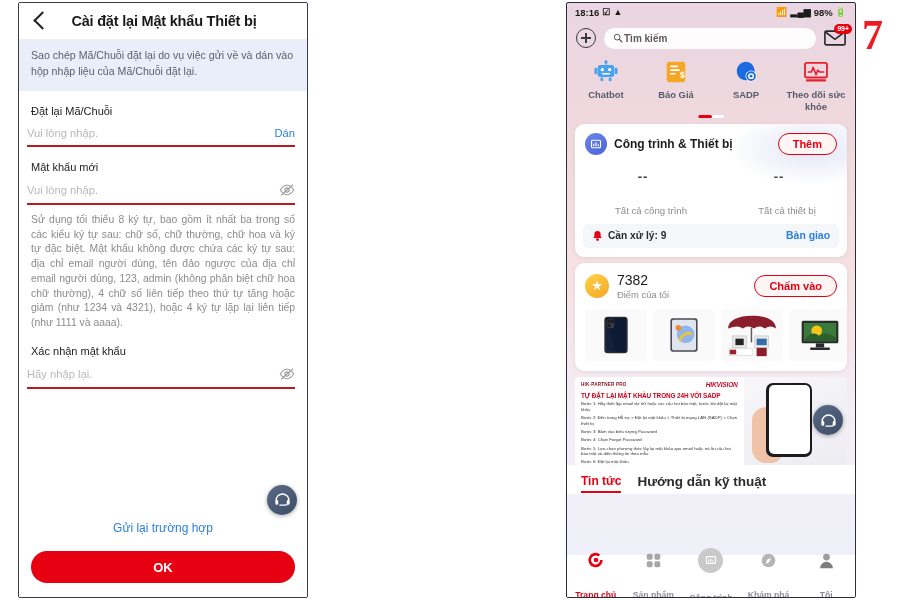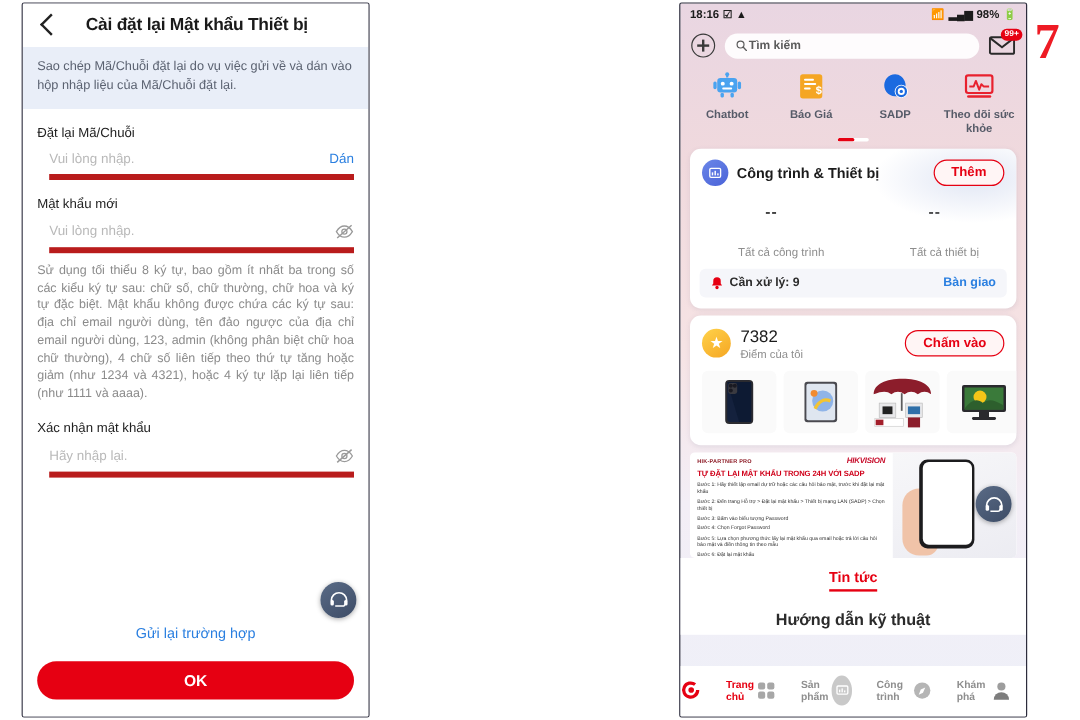--- a/index.html
+++ b/index.html
@@ -48,22 +48,22 @@
     background: #e9eef8;
     padding: 9px 12px 11px 12px;
     font-size: 10.6px; line-height: 1.5; color: #5a6170;
   }
   .lp-body { flex: 1; background: #fff; position: relative; overflow: hidden; }
   .fld-label {
     font-size: 11px; color: #222;
     padding: 14px 12px 0 12px;
   }
   .fld-row {
-    margin: 10px 12px 0 22px;
-    border-bottom: 5px solid #b91c1c;
+    margin: 10px 12px 0 8px;
+    border-bottom: 2px solid #b91c1c;
     padding-bottom: 6px;
     display: flex; align-items: center;
   }
   .fld-input {
     flex: 1; border: none; outline: none;
     font-size: 11.2px; color: #333;
     font-family: "Liberation Sans", sans-serif;
     background: transparent;
   }
   .fld-input::placeholder { color: #b9b9b9; }
@@ -234,39 +234,39 @@
     position: absolute; left: 22%; top: 6px; width: 46px; height: 74px;
     background: #1c1c1e; border-radius: 7px; padding: 2.5px;
   }
   .bn-phone-screen { width:100%; height:100%; background:#fff; border-radius:5px; }
   .bn-hand {
     position:absolute; left: 8%; top: 30px; width: 30px; height: 56px;
     background: #f0c3a8; border-radius: 14px 4px 10px 14px;
   }
 
   .news-tabs {
-    display: flex; align-items: center; gap: 16px;
-    padding: 9px 14px 0 14px; background: #fff; flex-direction: column;
+    display: flex; align-items: flex-start; gap: 16px;
+    padding: 9px 14px 0 14px; background: #fff;
   }
   .news-tab { font-size: 12px; color: #6d6d6d; padding-bottom: 5px; cursor: pointer; }
   .news-tab.active { color: #e60012; font-weight: bold; position: relative; }
   .news-tab.active::after {
     content:""; position:absolute; left:0; right:0; bottom:0; height:1.6px; background:#e60012;
   }
   .news-tab.big { font-size: 13.5px; font-weight: bold; color: #2b2b2b; }
 
   .bottom-nav {
     margin-top: auto;
     height: 42px; flex: 0 0 42px;
     background: #fff;
     display: flex; align-items: center;
     padding-bottom: 2px;
   }
   .nav-item {
-    flex: 1; display: flex; flex-direction: row; align-items: center; gap: 20px; cursor: pointer;
+    flex: 1; display: flex; flex-direction: column; align-items: center; gap: 20px; cursor: pointer;
   }
   .nav-ico { width: 20px; height: 20px; display:flex; align-items:center; justify-content:center; }
   .nav-lbl { font-size: 8.6px; color: #8e8e8e; font-weight: bold; }
   .nav-item.active .nav-lbl { color: #e60012; }
 
   
   .anno-7 {
     position: absolute; left: 862px; top: 14px;
     font-size: 42px; font-weight: bold; color: #ee1b24;
     font-family: "Liberation Serif", serif;

